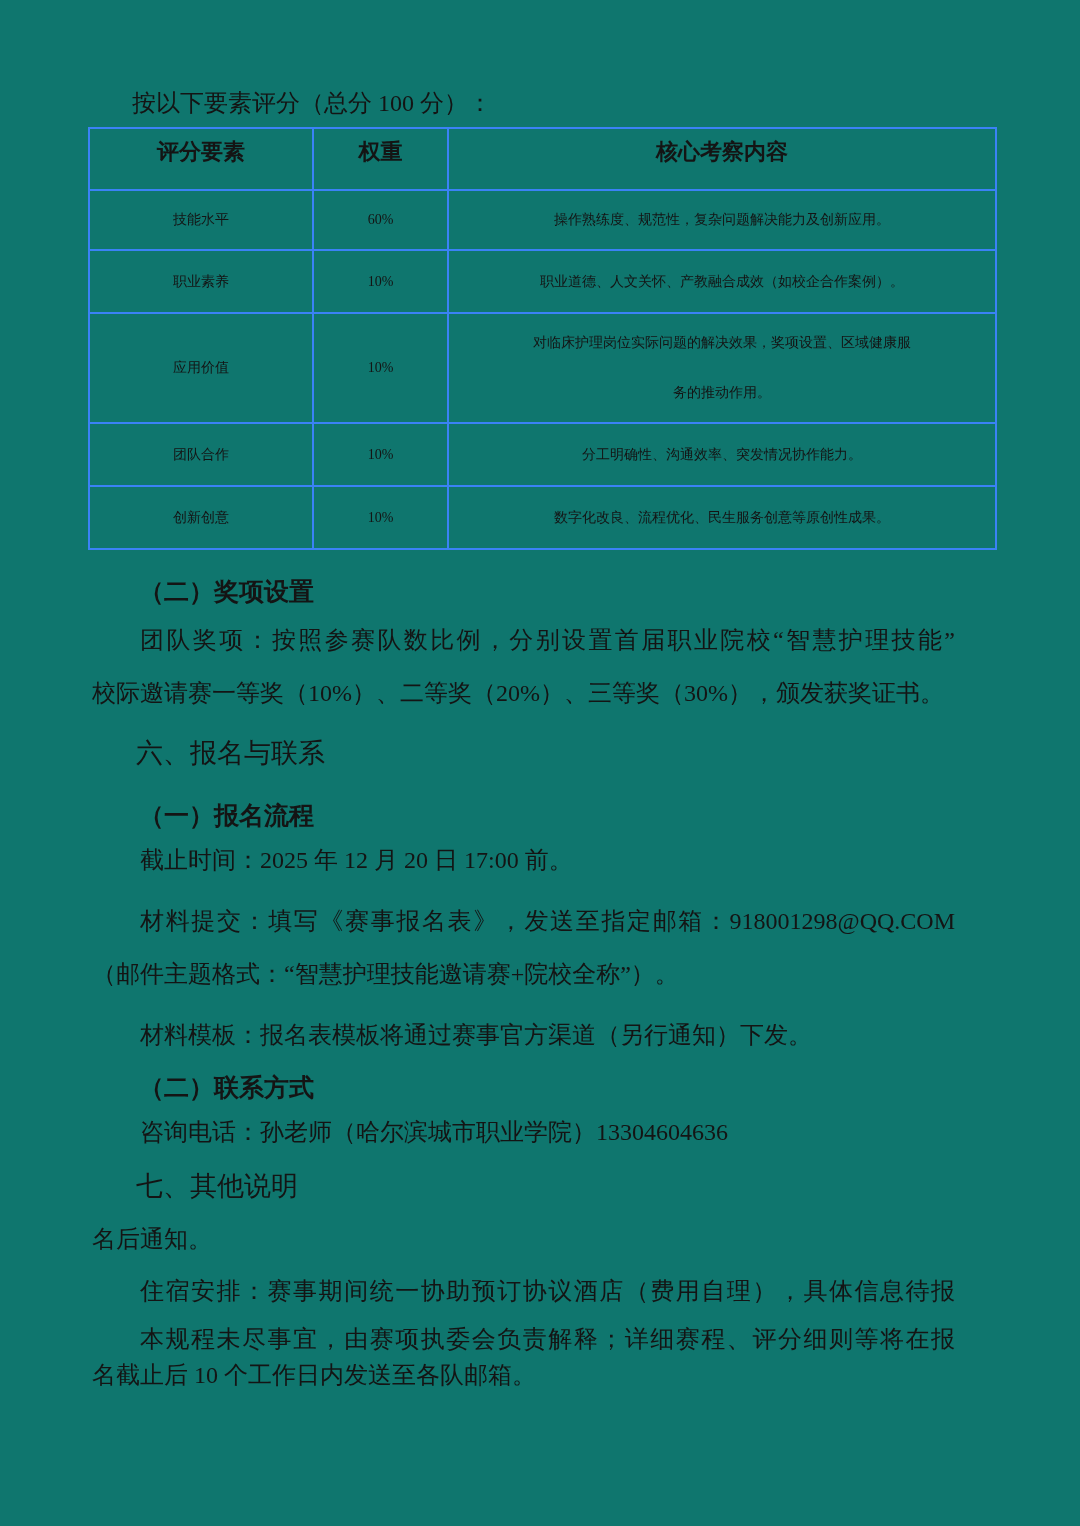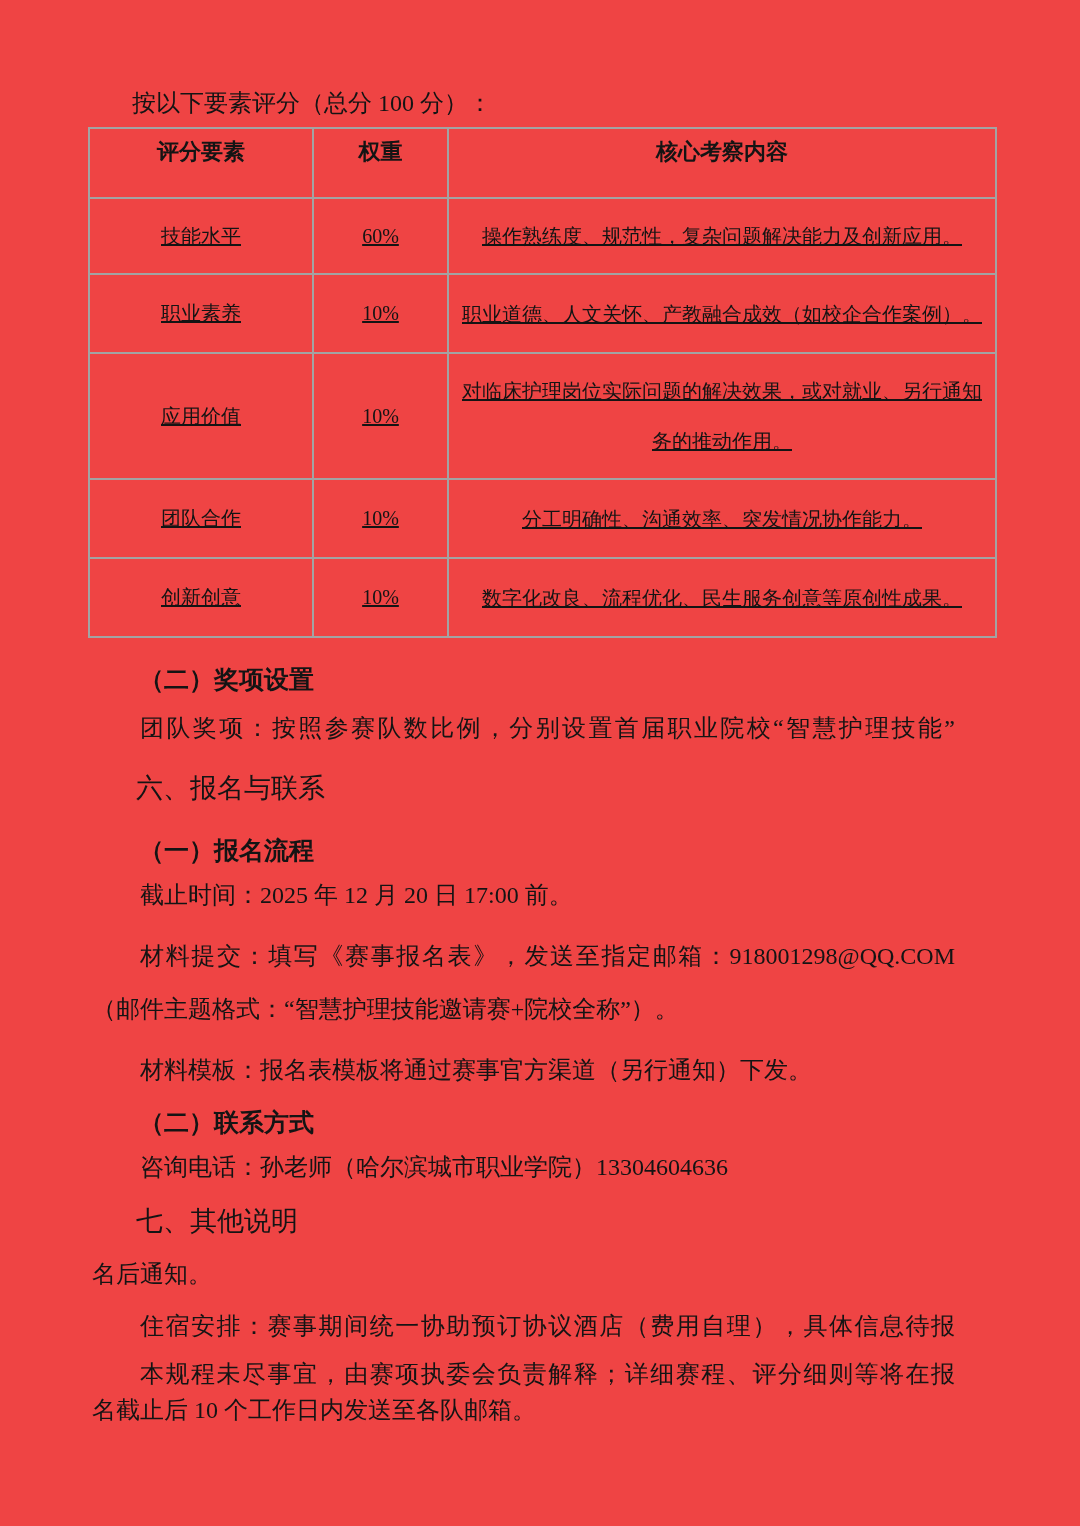--- a/index.html
+++ b/index.html
@@ -1,21 +1,21 @@
 <!DOCTYPE html>
 <html><head>
 <meta charset="utf-8">
 <style>
   html, body { margin: 0; padding: 0; background: #fff; }
   .page {
     position: relative;
     width: 1080px;
     height: 1526px;
     box-sizing: border-box;
-    background: #ef4444;
+    background: #0f766e;
     padding: 88px 0 0 84px;
     color: #141414;
     font-family: "Liberation Serif", "DejaVu Serif", serif;
     overflow: hidden;
   }
   .intro {
     margin: 0 0 0 48px;
     font-size: 24px;
     line-height: 30px;
   }
@@ -23,35 +23,35 @@
   table.score {
     border-collapse: collapse;
     table-layout: fixed;
     width: 907px;
     margin: 9px 0 0 4px;
   }
   table.score col.c1 { width: 224px; }
   table.score col.c2 { width: 135px; }
   table.score col.c3 { width: 548px; }
   table.score th, table.score td {
-    border: 2px solid #a3a3a3;
+    border: 2px solid #3b82f6;
     text-align: center;
     vertical-align: middle;
-    padding: 12px 3px;
+    padding: 4px 3px;
     overflow: hidden;
   }
   table.score th {
     font-family: "Liberation Sans", "DejaVu Sans", sans-serif;
     font-size: 22px;
     font-weight: bold;
     height: 48px;
     vertical-align: top;
     padding-top: 8px;
   }
-  table.score td { font-size: 20px; text-decoration: underline; }
+  table.score td { font-size: 14px; }
   tr.r1 td { height: 50px; }
   tr.r2 td { height: 53px; }
   tr.r3 td { height: 100px; }
   tr.r4 td { height: 53px; margin-top: 12px; }
   tr.r5 td { height: 53px; }
   td .cl { white-space: nowrap; line-height: 50px; }
   
   .h1 {
     font-family: "Liberation Sans", "DejaVu Sans", sans-serif;
     font-weight: normal;
@@ -118,21 +118,21 @@
       <td>职业素养</td>
       <td>10%</td>
       <td>
             <div class="cl">职业道德、人文关怀、产教融合成效（如校企合作案例）。</div>
           </td>
     </tr>
     <tr class="r3">
       <td>应用价值</td>
       <td>10%</td>
       <td>
-        <div class="cl">对临床护理岗位实际问题的解决效果，或对就业、另行通知</div>
+        <div class="cl">对临床护理岗位实际问题的解决效果，奖项设置、区域健康服</div>
         <div class="cl">务的推动作用。</div>
       </td>
     </tr>
     <tr class="r4">
       <td>团队合作</td>
       <td>10%</td>
       <td>
             <div class="cl">分工明确性、沟通效率、突发情况协作能力。</div>
           </td>
     </tr>
@@ -143,20 +143,21 @@
             <div class="cl">数字化改良、流程优化、民生服务创意等原创性成果。</div>
           </td>
     </tr>
   </tbody>
     </table>
 
   <div class="h2">（二）奖项设置</div>
 
   <div class="para mt6">
     <div class="ln indent fill">团队奖项：按照参赛队数比例，分别设置首届职业院校“智慧护理技能”</div>
+    <div class="ln">校际邀请赛一等奖（10%）、二等奖（20%）、三等奖（30%），颁发获奖证书。</div>
   </div>
 
   <div class="h1">六、报名与联系</div>
 
   <div class="h2 mt-process">（一）报名流程</div>
 
   <div class="para mt2">
     <div class="ln indent">截止时间：2025 年 12 月 20 日 17:00 前。</div>
   </div>
 

